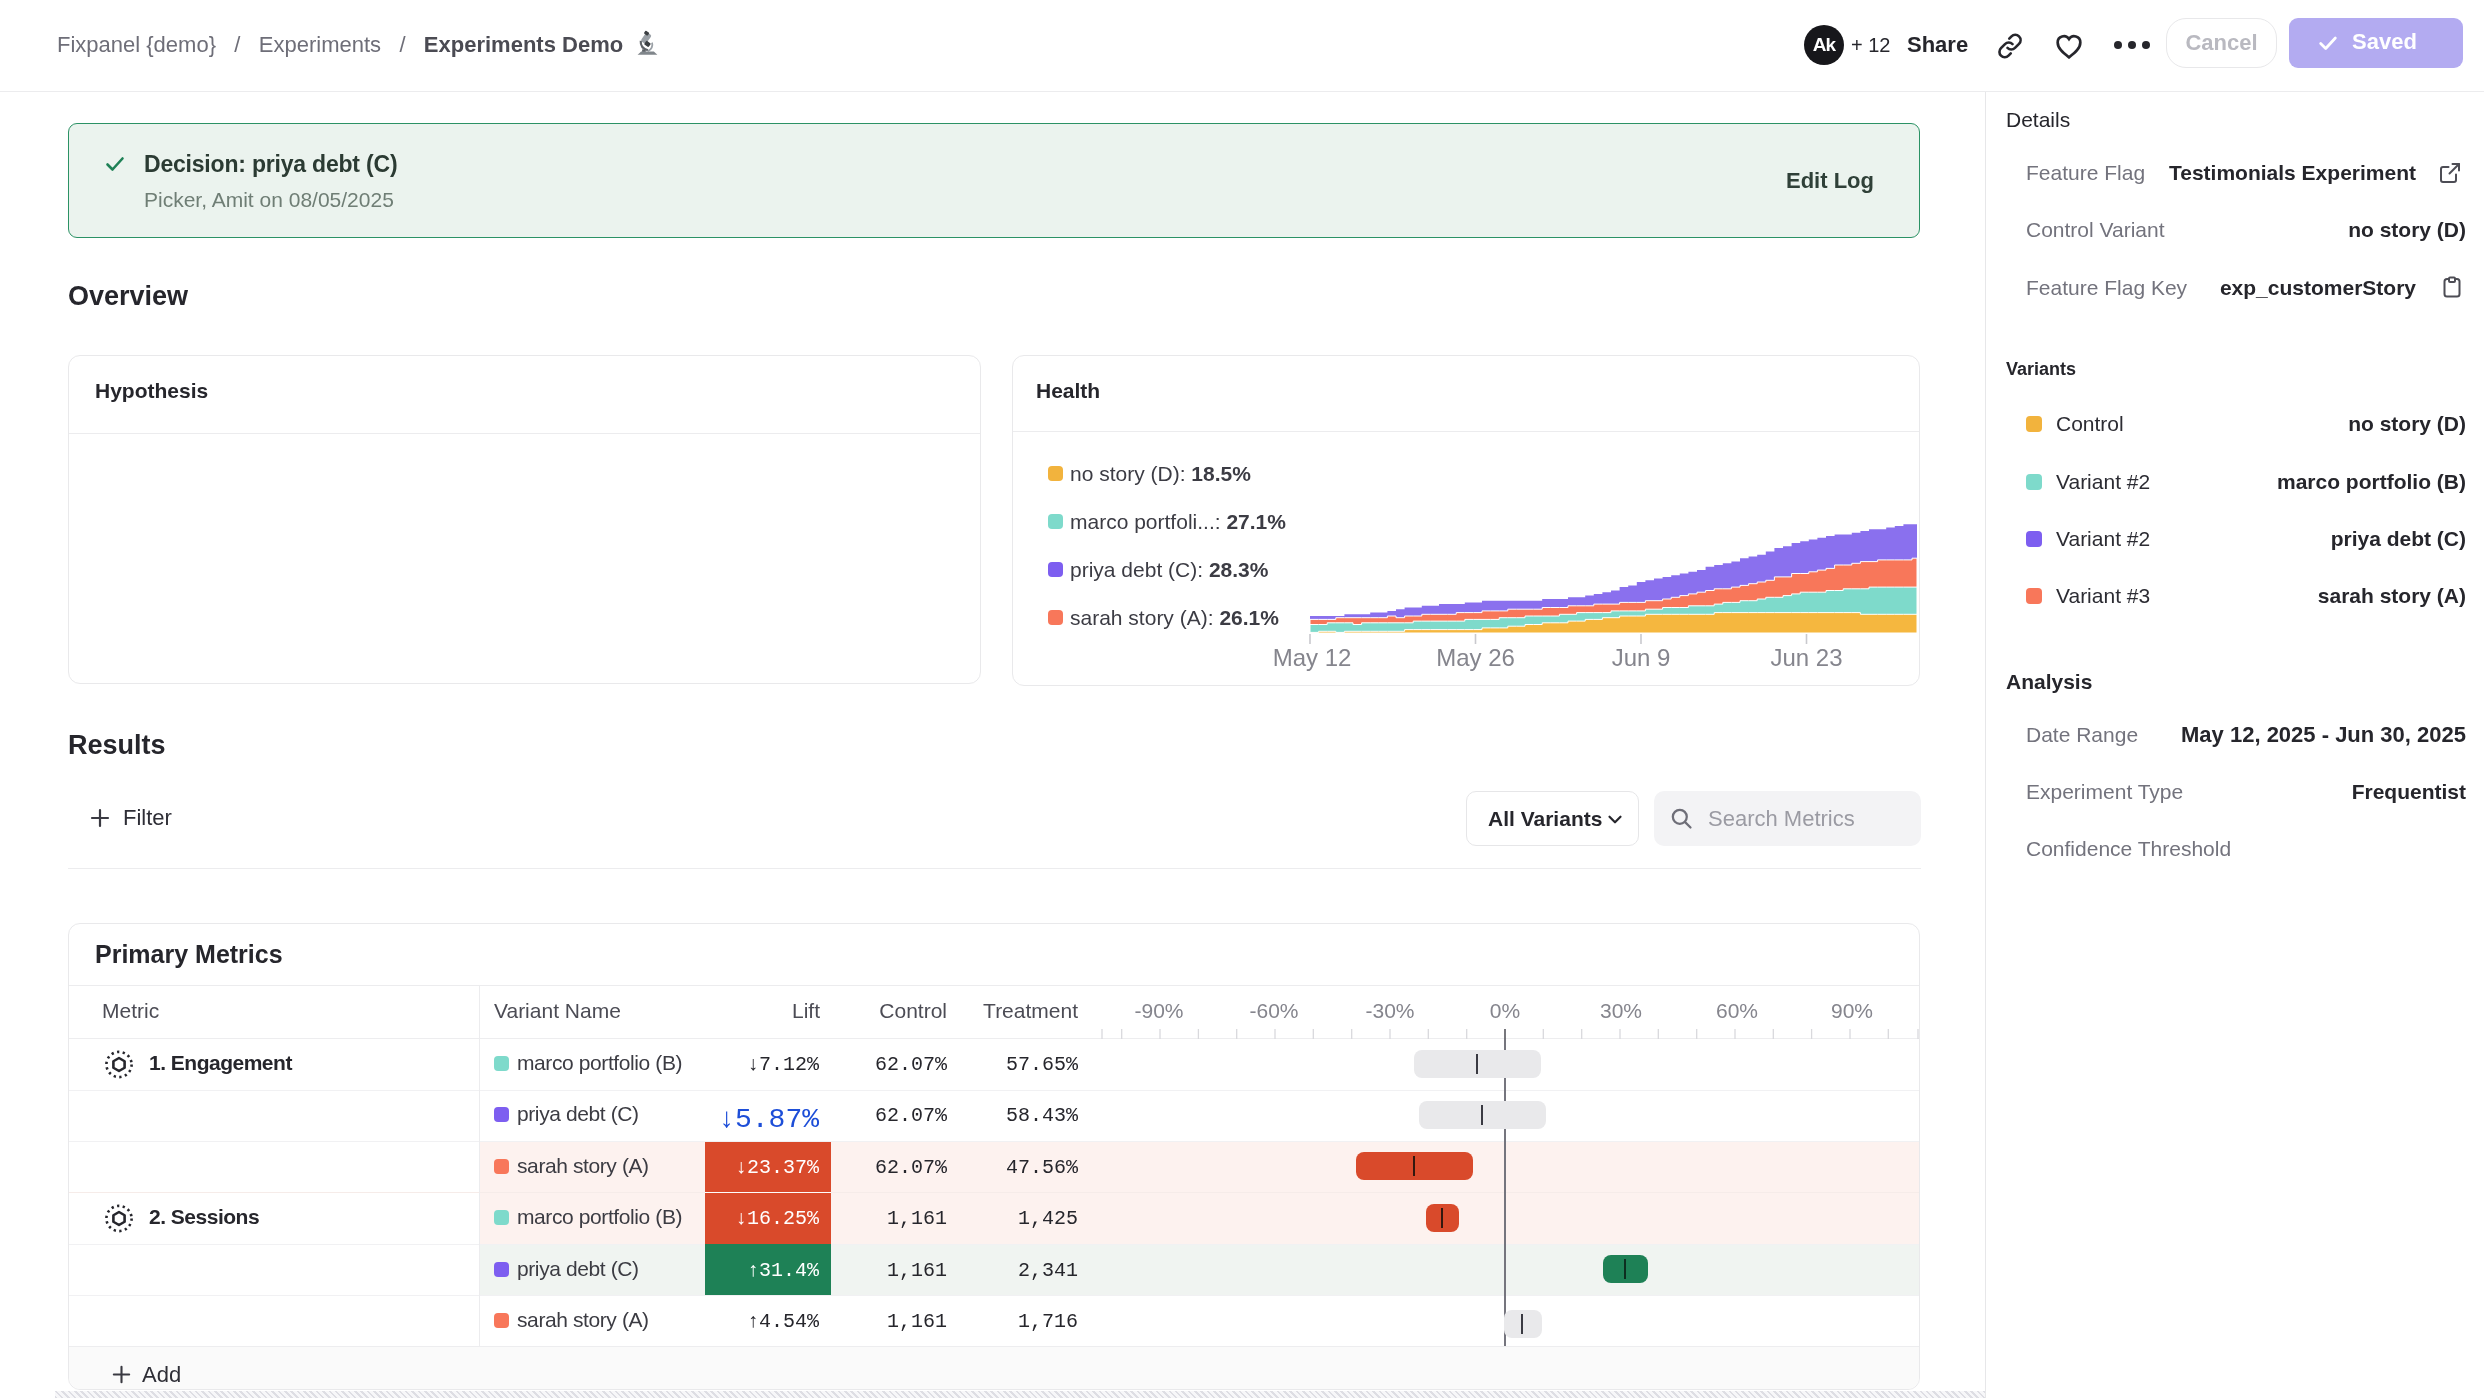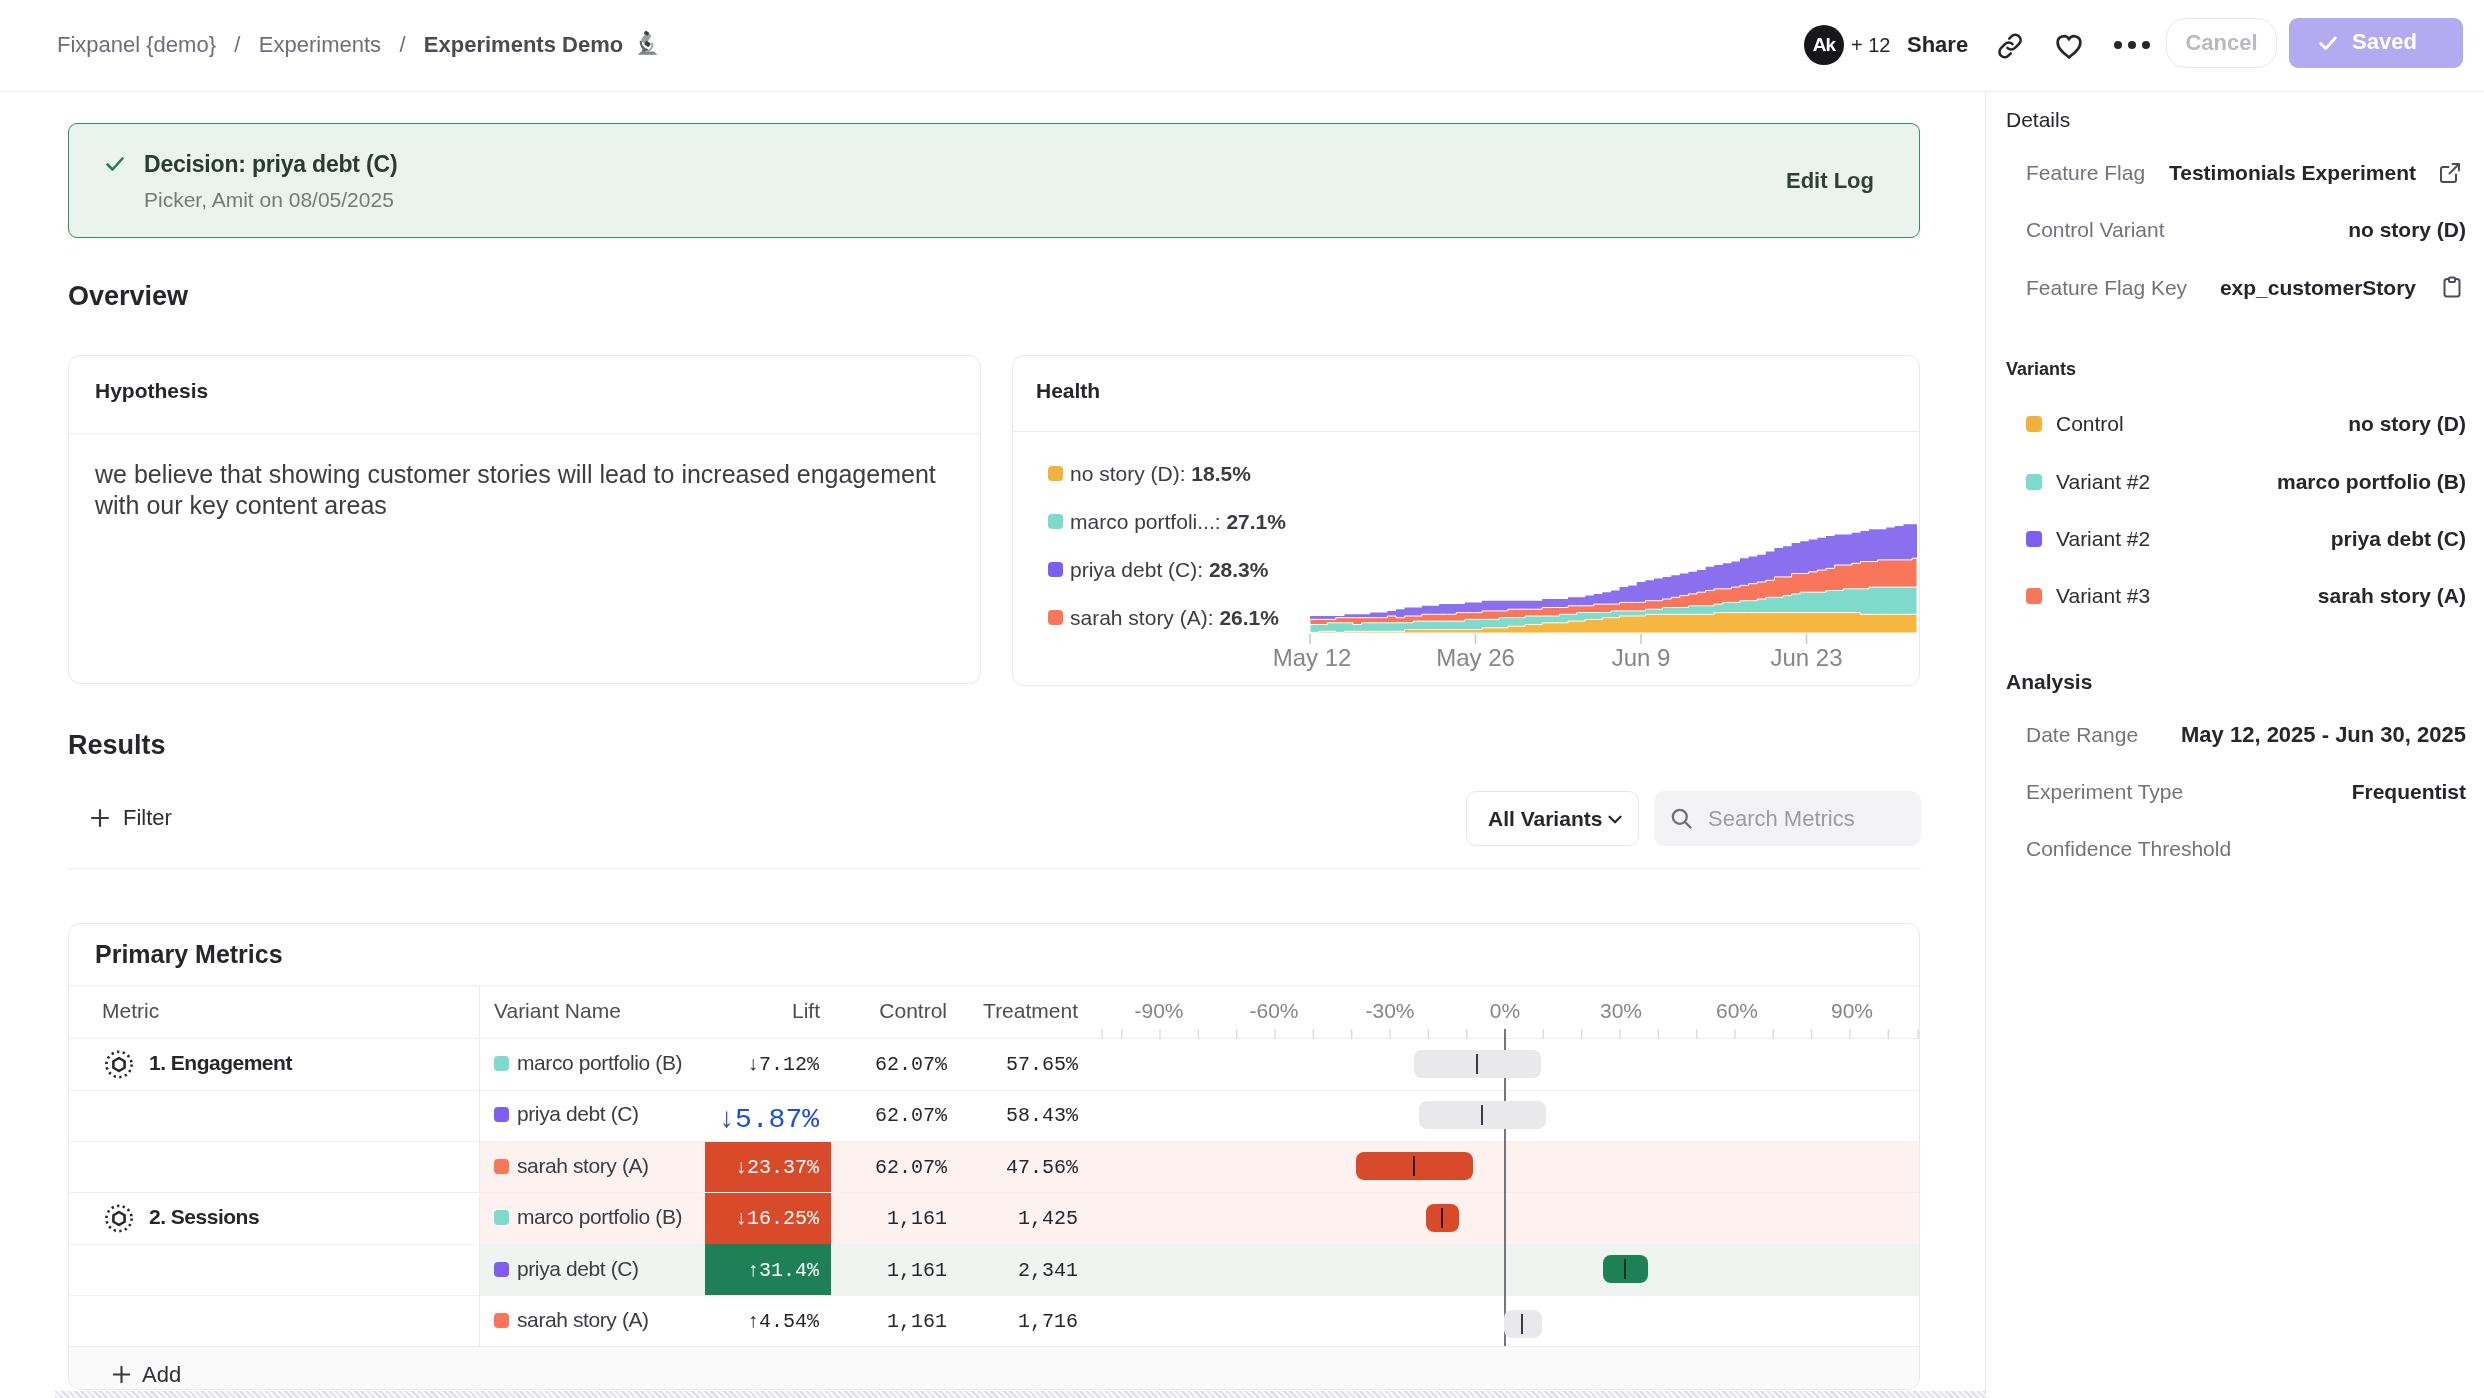--- a/index.html
+++ b/index.html
@@ -96,21 +96,20 @@
     </svg>
   <div class="abs" style="left:144px;top:151px;font-size:23px;font-weight:bold;color:#2b3b33;letter-spacing:-0.2px;">Decision: priya debt (C)</div>
   <div class="abs" style="left:144px;top:188px;font-size:21px;color:#6f7e75;">Picker, Amit on 08/05/2025</div>
   <div class="abs" style="left:1786px;top:168px;font-size:22px;font-weight:600;color:#2f4038;">Edit Log</div>
 
   <div class="abs" style="left:68px;top:281px;font-size:27px;font-weight:bold;color:#26262c;">Overview</div>
 
   <div class="card" style="left:68px;top:355px;width:913px;height:329px;"></div>
   <div class="abs" style="left:95px;top:379px;font-size:21px;font-weight:bold;color:#26262c;">Hypothesis</div>
   <div class="abs" style="left:69px;top:433px;width:911px;height:1px;background:#ececee;"></div>
-  <div class="abs" style="left:95px;top:459px;width:900px;font-size:25px;line-height:31px;color:#3c3c44;">we believe that showing customer stories will lead to increased engagement<br>with our key content areas</div>
 
   <div class="card" style="left:1012px;top:355px;width:908px;height:331px;"></div>
   <div class="abs" style="left:1036px;top:379px;font-size:21px;font-weight:bold;color:#26262c;">Health</div>
   <div class="abs" style="left:1013px;top:431px;width:906px;height:1px;background:#ececee;"></div>
   <div id="health-legend">
     <div class="abs" style="left:1048px;top:466px;width:15px;height:15px;border-radius:4px;background:#f2b33d;"></div>
     <div class="abs" style="left:1070px;top:462px;font-size:21px;color:#3c3c44;">no story (D): <b>18.5%</b></div>
     <div class="abs" style="left:1048px;top:514px;width:15px;height:15px;border-radius:4px;background:#7edacb;"></div>
     <div class="abs" style="left:1070px;top:510px;font-size:21px;color:#3c3c44;">marco portfoli...: <b>27.1%</b></div>
     <div class="abs" style="left:1048px;top:562px;width:15px;height:15px;border-radius:4px;background:#7d5ef0;"></div>

